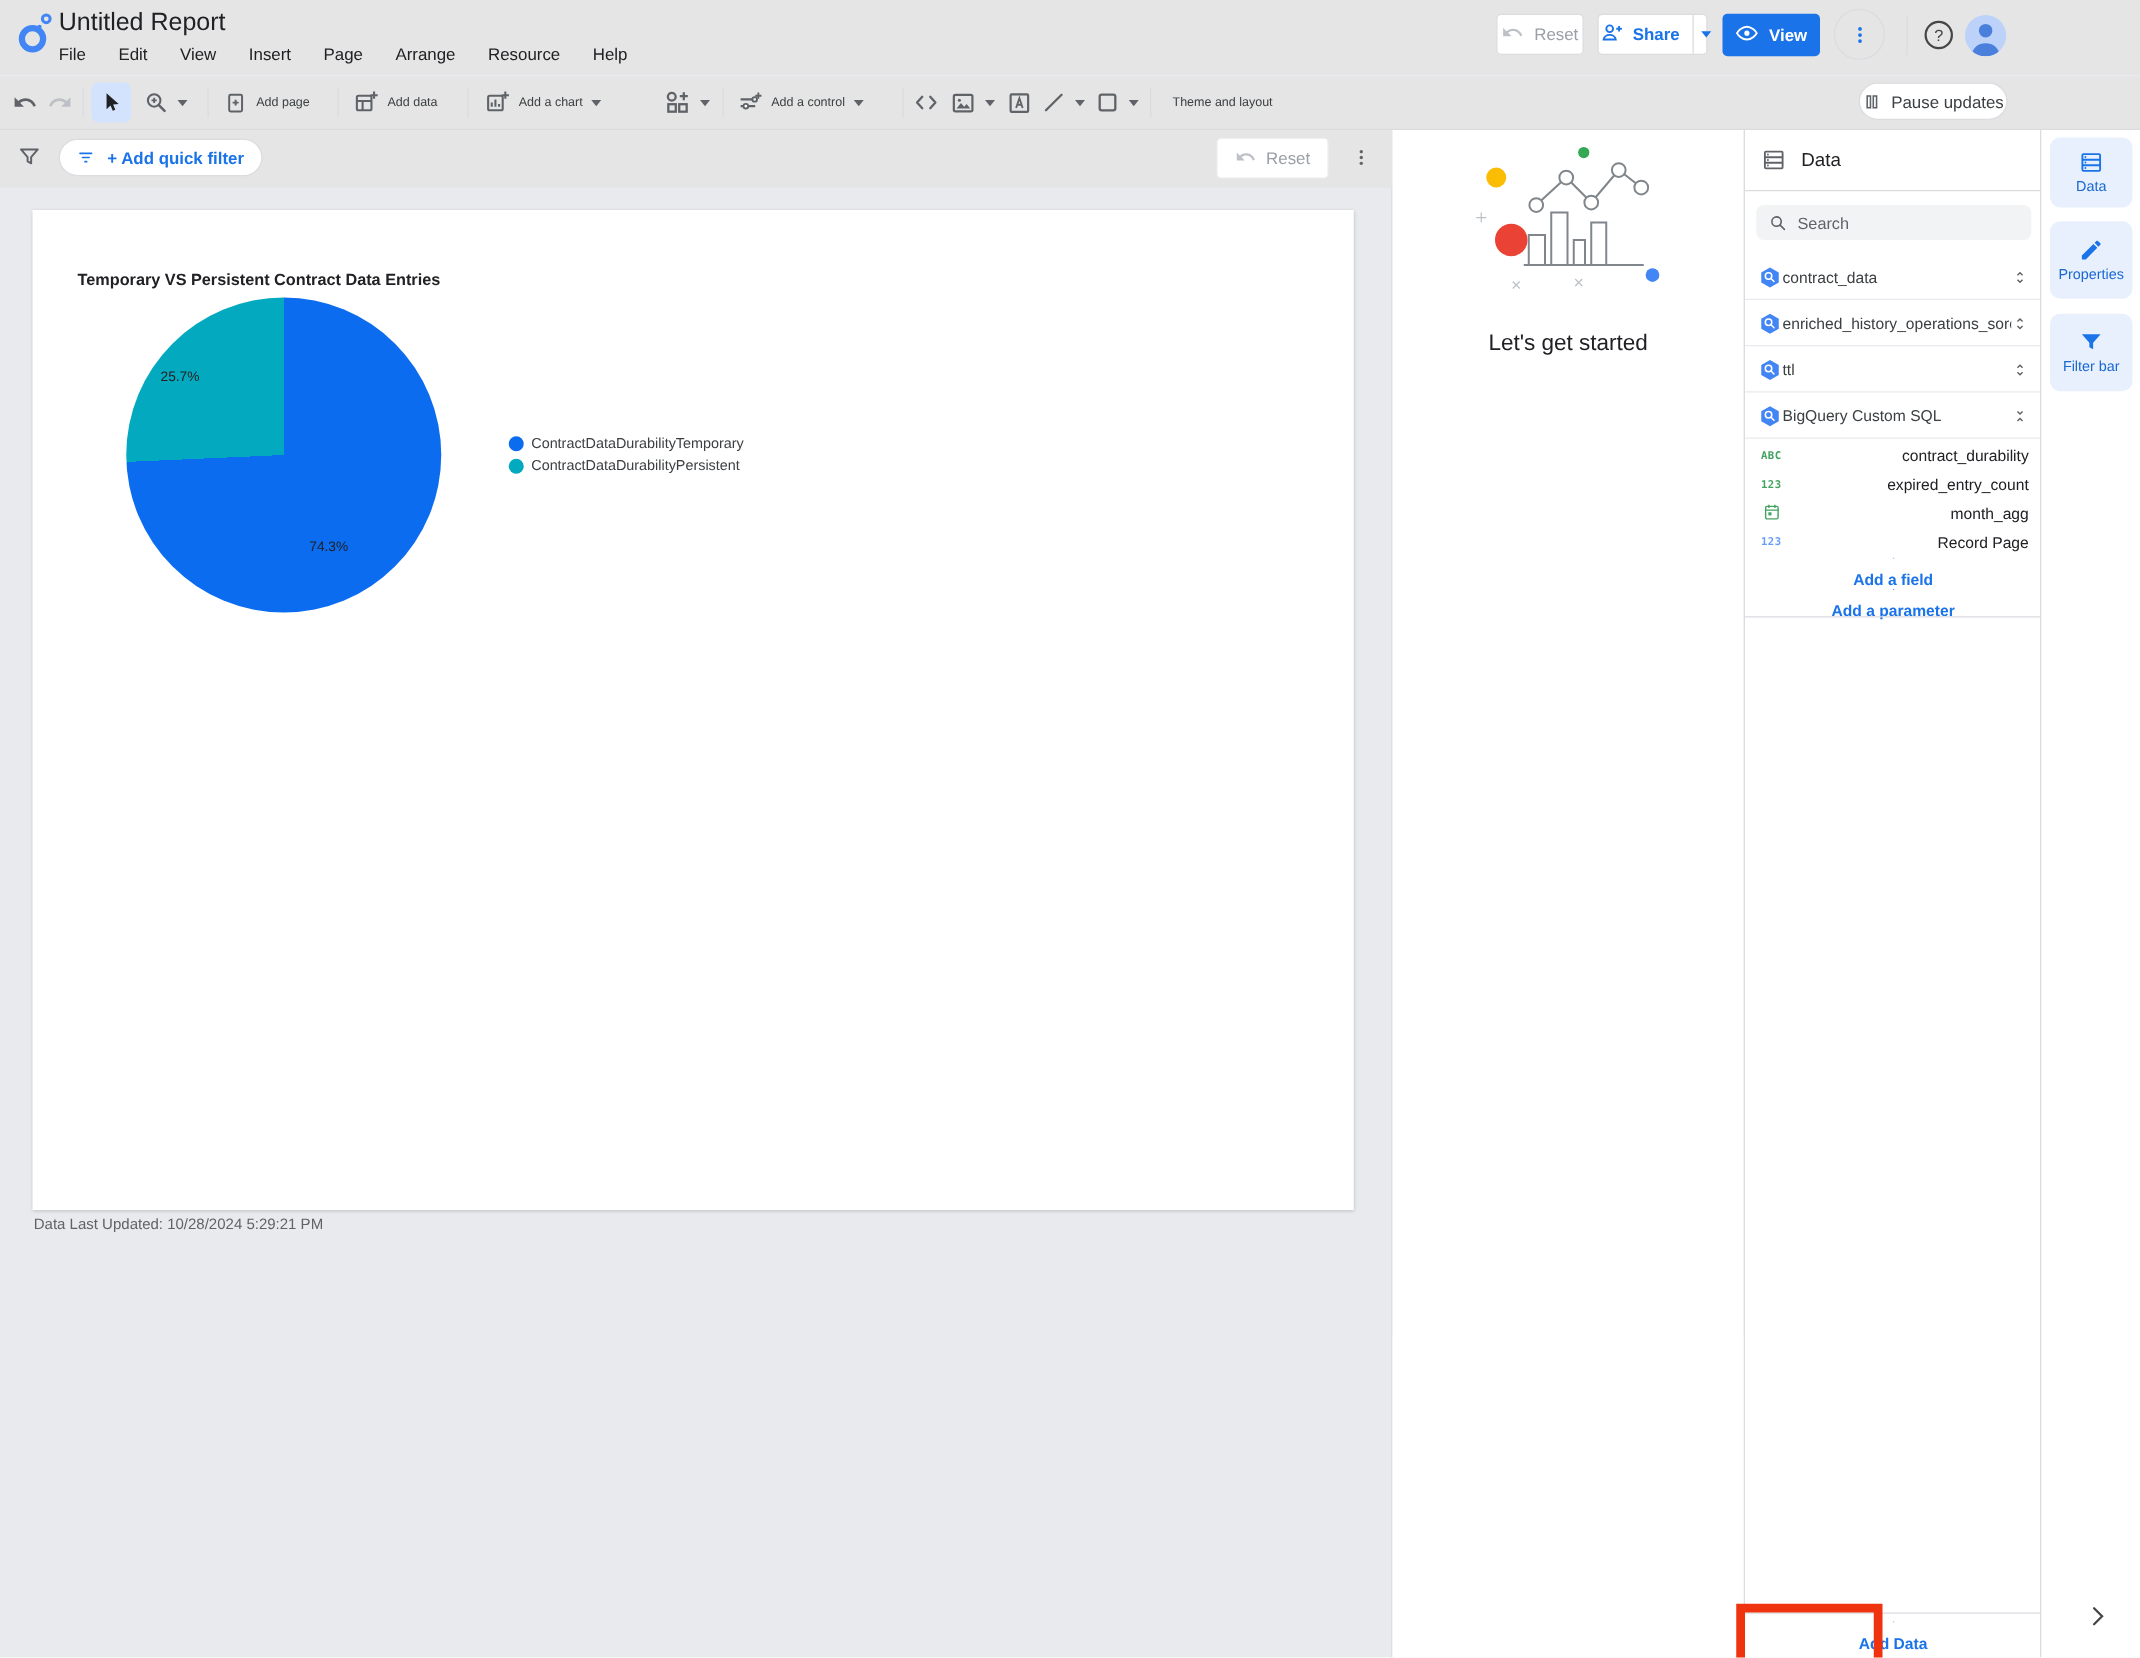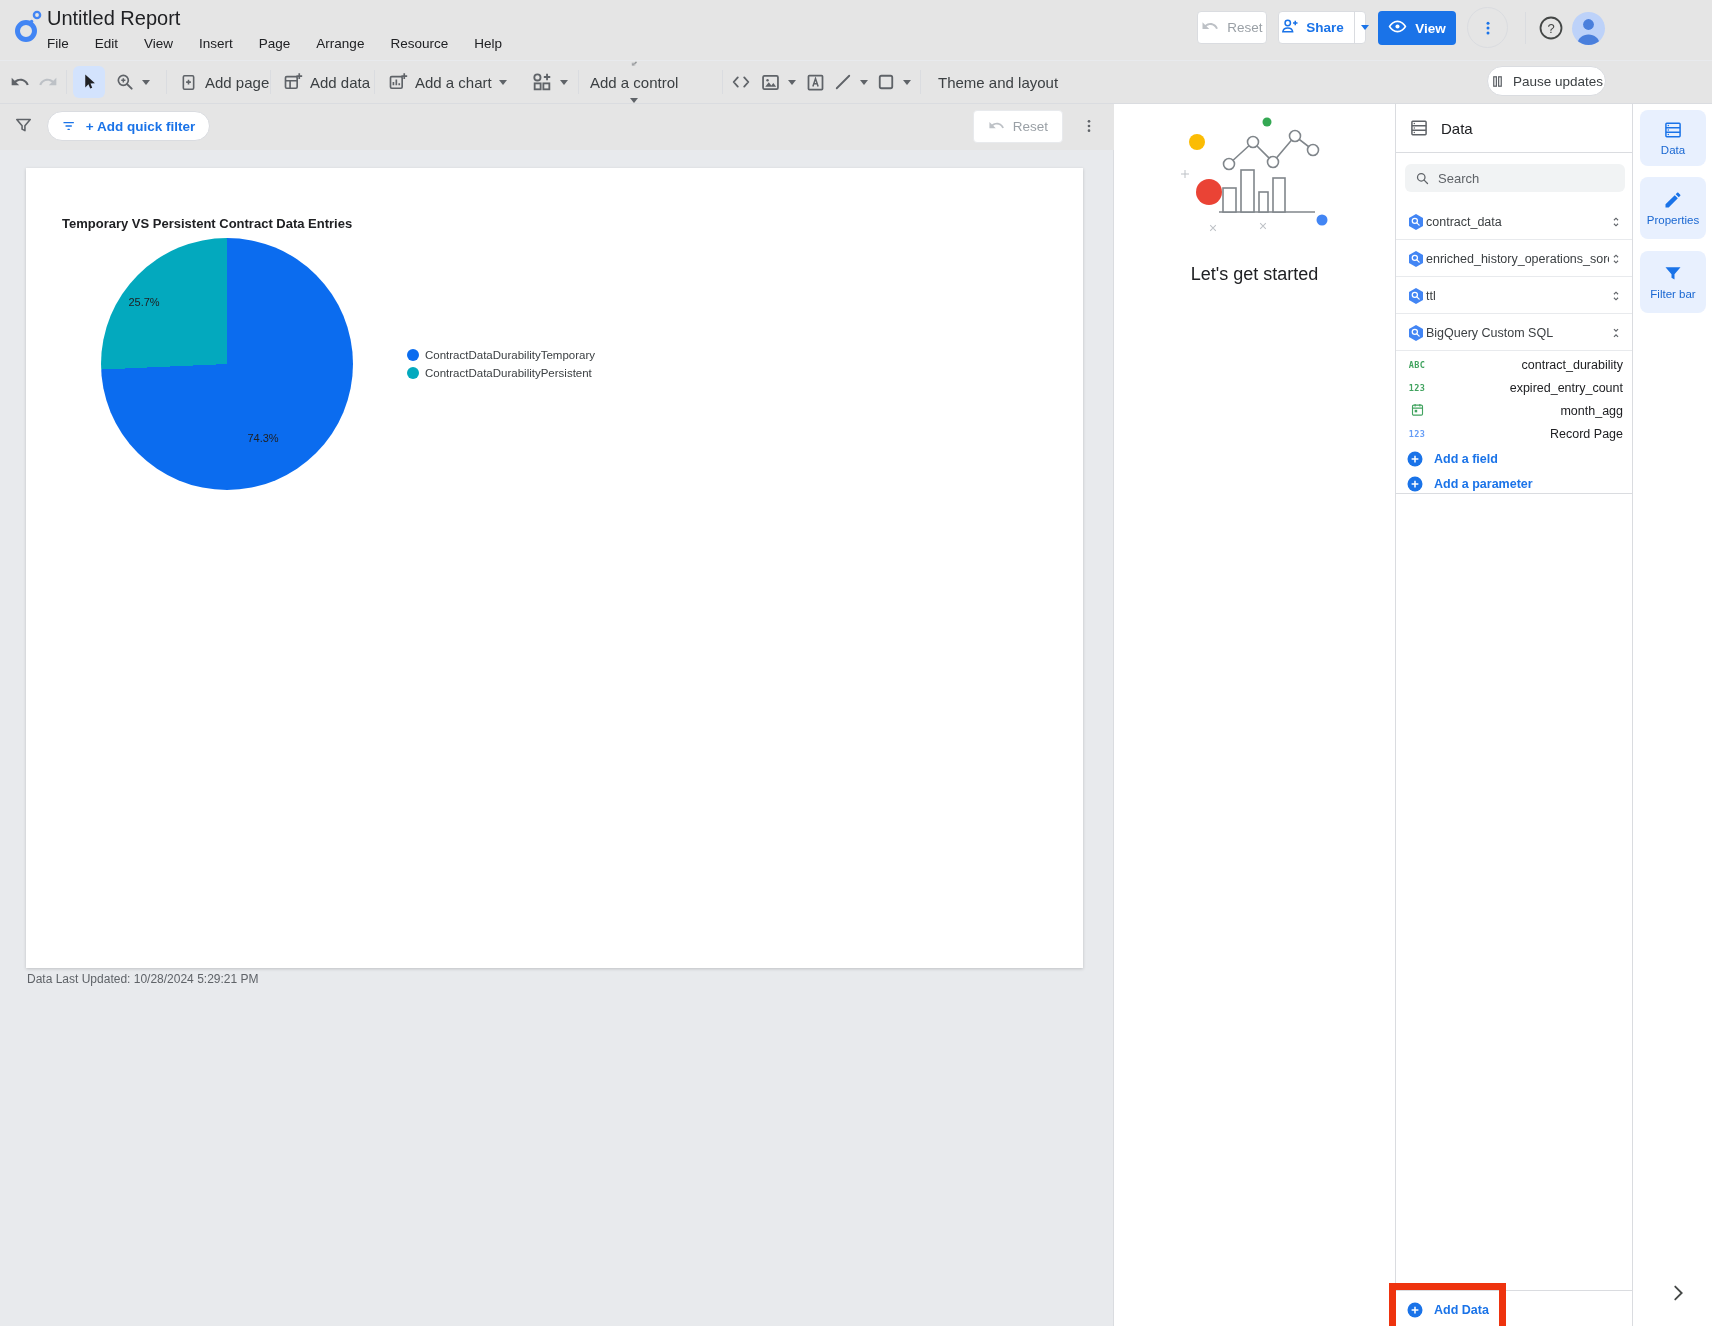--- a/index.html
+++ b/index.html
@@ -13,21 +13,21 @@
   .menubar { display:flex; gap:26px; font-size:13.5px; color:#202124; }
   .menubar span { cursor:default; }
   .hline { position:absolute; left:0; width:1712px; height:0; border-top:1px solid #e8eaed; }
   .btn { display:flex; align-items:center; justify-content:center; gap:8px; border:1px solid #dadce0; border-radius:4px; background:#fff; font-size:13.5px; }
   .btn-disabled { color:#9aa0a6; }
   .btn-blue-text { color:#1a73e8; font-weight:bold; }
   .btn-primary { background:#1a73e8; border:none; color:#fff; font-weight:bold; }
   .vline { position:absolute; width:0; border-left:1px solid #dadce0; }
 
   
-  .tb-item { position:absolute; top:61px; height:42px; display:flex; align-items:center; gap:7px; font-size:15px; color:#3c4043; }
+  .tb-item { position:absolute; top:61px; height:42px; display:flex; align-items:center; gap:7px; font-size:10px; color:#3c4043; }
   .tb-divider { position:absolute; top:70px; height:24px; border-left:1px solid #dadce0; }
   .tool-selected { background:#d3e3fd; border-radius:6px; width:32px; height:32px; display:flex; align-items:center; justify-content:center; }
   .caret { width:0; height:0; border-left:4px solid transparent; border-right:4px solid transparent; border-top:5px solid #5f6368; }
   .pill { display:flex; align-items:center; gap:8px; border:1px solid #dadce0; border-radius:18px; background:#fff; font-size:13.5px; color:#3c4043; }
 
   
   .quick-filter { color:#1a73e8; font-weight:bold; font-size:13.5px; }
   .canvas-wrap { position:absolute; left:0; top:150px; width:1114px; height:1176px; background:#e8eaed; border-right:1px solid #dadce0; }
   .canvas { position:absolute; left:26px; top:18px; width:1057px; height:800px; background:#fff; box-shadow:0 1px 3px rgba(0,0,0,.18); }
   .chart-title { position:absolute; left:36px; top:48px; font-size:13px; font-weight:bold; color:#202124; }
@@ -50,21 +50,21 @@
   .search-box { position:absolute; left:9px; top:60px; width:220px; height:28px; background:#f1f3f4; border-radius:6px; display:flex; align-items:center; gap:8px; padding:0 10px; }
   .search-box input { border:none; outline:none; background:transparent; font-size:13px; color:#202124; width:170px; font-family:"Liberation Sans",sans-serif; }
   .search-box input::placeholder { color:#5f6368; }
   .src-row { position:absolute; left:0; width:237px; height:36px; border-bottom:1px solid #e8eaed; display:flex; align-items:center; padding:0 10px; }
   .src-label { font-size:12.5px; color:#3c4043; flex:1; white-space:nowrap; overflow:hidden; }
   .field-row { position:absolute; left:0; width:237px; height:23px; display:flex; align-items:center; padding:0 10px; gap:22px;justify-content:space-between; }
   .field-label { font-size:12.5px; color:#202124; }
   .type-badge { width:22px; font-size:8.5px; font-weight:bold; letter-spacing:.4px; font-family:"DejaVu Sans Mono",monospace; text-align:center; }
   .badge-green { color:#41a35f; }
   .badge-blue { color:#669df6; }
-  .add-row { position:absolute; left:0; width:237px; height:25px; display:flex; align-items:center; padding:0 10px; gap:10px; font-size:12.5px; color:#1a73e8; font-weight:bold; }
+  .add-row { position:absolute; left:0; width:237px; height:25px; display:flex; align-items:center; padding:0 10px; gap:10px; font-size:12.5px; color:#1a73e8; font-weight:bold;flex-direction:column; }
   .dp-divider { position:absolute; left:0; width:237px; border-top:1px solid #dadce0; }
 
   
   .tabs { position:absolute; left:1632px; top:104px; width:80px; height:1222px; background:#fff; border-left:1px solid #dadce0; }
   .tab-box { position:absolute; left:7px; width:66px; background:#e8f0fe; border-radius:8px; display:flex; flex-direction:column; align-items:center; justify-content:center; gap:4px; }
   .tab-label { font-size:11.5px; color:#1967d2; }
 
   .red-highlight { position:absolute; left:1389px; top:1283px; width:117px; height:55px; border:7px solid #ee330e; pointer-events:none; z-index:50; }
 </style>
 </head>
@@ -196,21 +196,21 @@
   <div class="tb-item" style="left:531px;">
     <svg width="22" height="22" viewBox="0 0 24 24">
         <circle cx="7" cy="7" r="3.4" fill="none" stroke="#5f6368" stroke-width="2"></circle>
         <rect x="4" y="13.5" width="6.5" height="6.5" fill="none" stroke="#5f6368" stroke-width="2"></rect>
         <rect x="13.5" y="13.5" width="6.5" height="6.5" fill="none" stroke="#5f6368" stroke-width="2"></rect>
         <path d="M17.5 3v7M14 6.5h7" stroke="#5f6368" stroke-width="2"></path>
       </svg>
     <span class="caret"></span>
   </div>
   <div class="tb-divider" style="left:578px;"></div>
-  <div class="tb-item" style="left:590px;flex-direction:column;">
+  <div class="tb-item" style="left:590px;">
     <svg width="20" height="20" viewBox="0 0 24 24">
         <path d="M3 9h11M3 15.5h14" stroke="#5f6368" stroke-width="2"></path>
         <circle cx="16.5" cy="9" r="2.2" fill="none" stroke="#5f6368" stroke-width="1.8"></circle>
         <circle cx="8" cy="15.5" r="2.2" fill="#fff" stroke="#5f6368" stroke-width="1.8"></circle>
         <path d="M20 2.5v6M17 5.5h6" stroke="#5f6368" stroke-width="1.8"></path>
       </svg>
     <span>Add a control</span>
     <span class="caret"></span>
   </div>
   <div class="tb-divider" style="left:722px;"></div>

